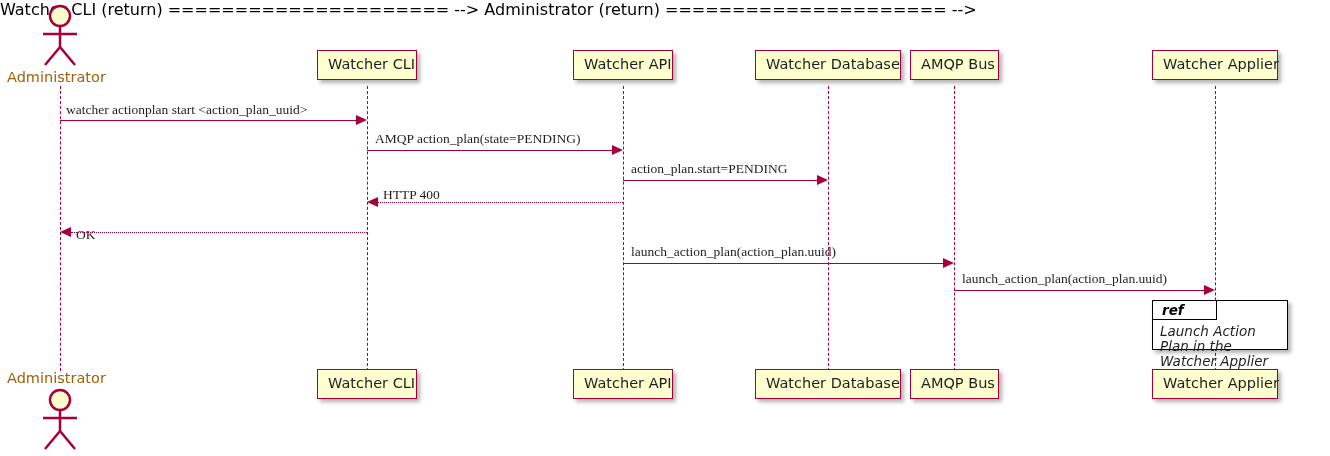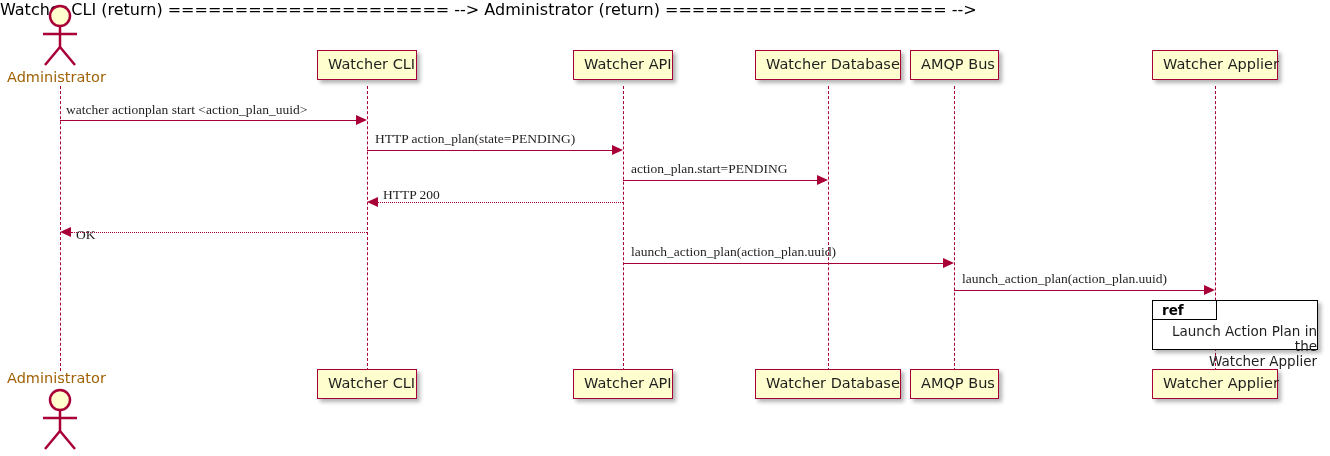--- a/index.html
+++ b/index.html
@@ -112,21 +112,20 @@
     line-height: 1;
   }
   .ref-body {
     position: absolute;
     left: 7px;
     top: 23px;
     font-size: 13.5px;
     color: #1f1f1f;
     line-height: 15px;
     white-space: pre-line;
-    text-align: right;
   }
 </style>
 </head>
 <body>
 
 <div id="canvas">
 
   
   <div class="lifeline" style="left:60px;"></div>
   <div class="lifeline" style="left:367px;"></div>
@@ -169,49 +168,49 @@
   </div>
 
   
   <div class="msg-line" style="left:60px; top:120px; width:296px;"></div>
   <div class="arrowhead right" style="left:356px; top:115px;"></div>
   <div class="msg-label" style="left:66px; top:103px;">watcher actionplan start &lt;action_plan_uuid&gt;</div>
 
   
   <div class="msg-line" style="left:367px; top:150px; width:245px;"></div>
   <div class="arrowhead right" style="left:612px; top:145px;"></div>
-  <div class="msg-label" style="left:375px; top:132px;">HTTP action_plan(state=PENDING)</div>
+  <div class="msg-label" style="left:375px; top:132px;">AMQP action_plan(state=PENDING)</div>
 
   
   <div class="msg-line" style="left:623px; top:180px; width:194px;"></div>
   <div class="arrowhead right" style="left:817px; top:175px;"></div>
   <div class="msg-label" style="left:631px; top:162px;">action_plan.start=PENDING</div>
 
    Watcher CLI (return) ===================== --&gt;
   <div class="msg-line dotted" style="left:378px; top:202px; width:245px;"></div>
   <div class="arrowhead left" style="left:367px; top:197px;"></div>
-  <div class="msg-label" style="left:383px; top:188px;">HTTP 200</div>
+  <div class="msg-label" style="left:383px; top:188px;">HTTP 400</div>
 
    Administrator (return) ===================== --&gt;
   <div class="msg-line dotted" style="left:71px; top:232px; width:296px;"></div>
   <div class="arrowhead left" style="left:60px; top:227px;"></div>
   <div class="msg-label" style="left:76px; top:228px;">OK</div>
 
   
   <div class="msg-line" style="left:623px; top:263px; width:320px;"></div>
   <div class="arrowhead right" style="left:943px; top:258px;"></div>
   <div class="msg-label" style="left:631px; top:245px;">launch_action_plan(action_plan.uuid)</div>
 
   
   <div class="msg-line" style="left:954px; top:290px; width:250px;"></div>
   <div class="arrowhead right" style="left:1204px; top:285px;"></div>
   <div class="msg-label" style="left:962px; top:272px;">launch_action_plan(action_plan.uuid)</div>
 
   
-  <div class="ref-box" style="left:1152px; top:300px; width:166px; height:50px;">
+  <div class="ref-box" style="left:1152px; top:300px; width:136px; height:50px;font-style:italic;">
     <div class="ref-tab" style="width:64px;"></div>
     <div class="ref-tab-label">ref</div>
     <div class="ref-body">Launch Action Plan in the
 Watcher Applier</div>
   </div>
 
   
   <div class="pbox" style="left:317px; top:369px; width:100px;">
     <span>Watcher CLI</span>
   </div>

